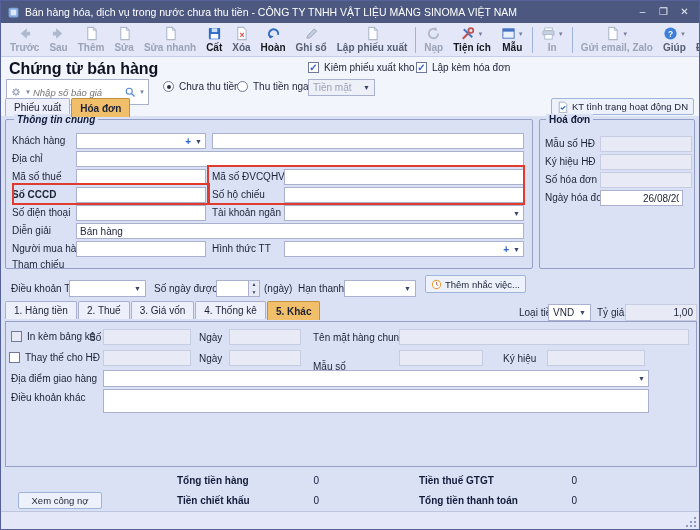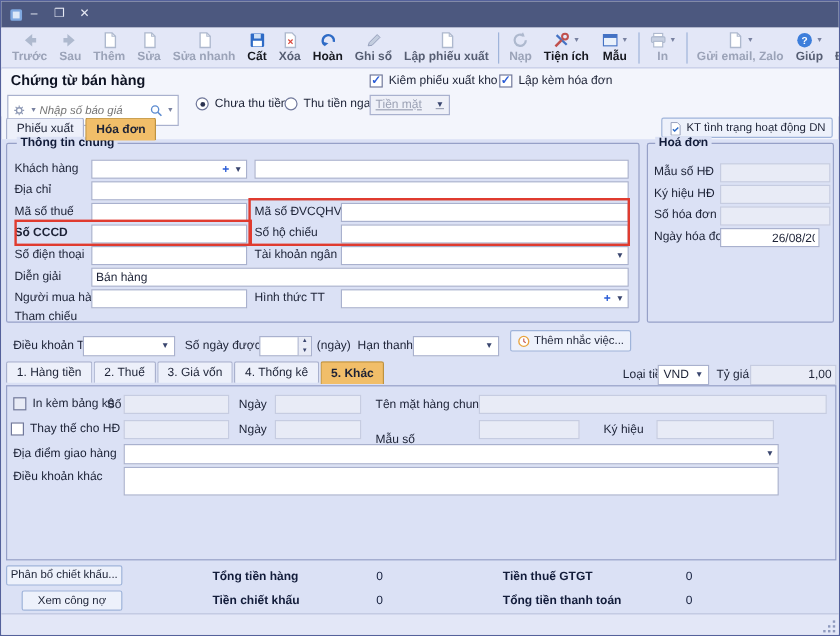--- a/index.html
+++ b/index.html
@@ -22,21 +22,21 @@
           padding:1px 5px; height:32px; border-radius:2px; }
   .tbtn .irow { display:flex; align-items:center; gap:1px; height:15px; }
   .tlbl { font-size:10px; color:#565E73; margin-top:1px; white-space:nowrap;font-weight:bold; }
   .tlbl.dim { color:#9BA3B8; }
   .tlbl.bold { color:#16181f; font-weight:bold; }
   .tsep { width:1px; height:26px; background:#9FB4DA; margin:0 3px; flex:0 0 1px; }
   .tcaret { font-size:6px; color:#7881A0; margin-left:1px; }
 
   
   .headstrip { position:absolute; left:0; top:57px; width:100%; height:39px; background:#F3F5FC; }
-  .pagetitle { position:absolute; left:8px; top:59px; font-size:12px; font-weight:bold; color:#0d1222; }
+  .pagetitle { position:absolute; left:8px; top:59px; font-size:16px; font-weight:bold; color:#0d1222; }
   .selbox { position:absolute; height:17px; background:#fff; border:1px solid #A9B1CE;
             display:flex; align-items:center; padding:0 4px; font-size:10px; }
   .selbox .scaret { margin-left:auto; font-size:7px; color:#39456E; padding-left:4px; }
   .selbox.disabled { background:#EEF0F8; color:#9CA2B5; }
   .cb { display:inline-block; width:11px; height:11px; background:#fff; border:1px solid #70789B;
         font-size:10px; line-height:10px; text-align:center; color:#2B5DD7; font-weight:bold; }
   .cbrow { position:absolute; display:flex; align-items:center; gap:5px; }
   .cblbl { font-size:10px; }
   .radio { display:inline-block; width:11px; height:11px; border:1px solid #70789B; border-radius:50%;
            background:#fff; position:relative; }
@@ -103,20 +103,21 @@
 </head>
 <body>
 
 <div class="window">
 
   <div class="titlebar">
     <svg width="13" height="13" viewBox="0 0 16 16">
       <rect x="2" y="2" width="12" height="12" rx="2" fill="#7FA8E0"></rect>
         <rect x="4.5" y="4.5" width="7" height="7" fill="#DCE8F8"></rect>
     </svg>
+    <span class="ttl">Bán hàng hóa, dịch vụ trong nước chưa thu tiền - CÔNG TY TNHH VẬT LIỆU MÀNG SINOMA VIỆT NAM</span>
     <div class="wctl">
       <span>–</span>
       <span>❐</span>
       <span>✕</span>
     </div>
   </div>
 
   <div class="toolbar">
     <div class="tbtn">
       <div class="irow">
@@ -308,41 +309,41 @@
     <span class="tcaret">▼</span>
   </div>
   <div class="cbrow" style="left:162px; top:80px;">
     <span class="radio sel"></span>
     <span class="cblbl">Chưa thu tiền</span>
   </div>
   <div class="cbrow" style="left:236px; top:80px;">
     <span class="radio"></span>
     <span class="cblbl">Thu tiền ngay</span>
   </div>
-  <div class="selbox disabled" style="left:307px; top:78px; width:67px;text-decoration:underline;">
+  <div class="selbox disabled" style="left:307px; top:78px; width:67px;">
     <span>Tiền mặt</span>
       <span class="scaret">▼</span>
   </div>
 
   <div class="doctabs">
     <div class="tab">Phiếu xuất</div>
     <div class="tab active">Hóa đơn</div>
   </div>
   <div class="ktbtn">
     <svg width="12" height="12" viewBox="0 0 16 16">
         <path d="M3 1.5h7l3 3v11H3z" fill="#fff" stroke="#8E99B5"></path>
         <path d="M5 9l2 2 4-4" fill="none" stroke="#2E6BC6" stroke-width="1.6"></path>
       </svg>
     <span>KT tình trạng hoạt động DN</span>
   </div>
 
   <div class="bg-lower"></div>
 
   <div class="fset" style="left:4px; top:118px; width:528px; height:150px;">
-    <div class="legend" style="left:8px; top:-6px;">Thông tin chung</div>
+    <div class="legend" style="left:8px; top:-6px;font-style:italic;">Thông tin chung</div>
 
     <div class="lbl" style="left:6px; top:15px;">Khách hàng</div>
     <div class="combo" style="left:70px; top:13px; width:130px;">
       <span class="plus">+</span>
         <span class="ccaret">▼</span>
     </div>
     <input class="fi" style="left: 206px; top: 13px; width: 312px;">
 
     <div class="lbl" style="left:6px; top:33px;">Địa chỉ</div>
     <input class="fi" style="left: 70px; top: 31px; width: 448px;">
@@ -459,21 +460,20 @@
   <input class="fi dis" style="position: absolute; left: 546px; top: 349px; width: 98px;">
 
   <div class="lbl" style="left:10px; top:372px;">Địa điểm giao hàng</div>
   <div class="combo" style="left:102px; top:369px; width:546px; height:17px;">
     <span class="ccaret only">▼</span>
   </div>
 
   <div class="lbl" style="left:10px; top:391px;">Điều khoản khác</div>
   <textarea class="fi" style="position: absolute; left: 102px; top: 388px; width: 546px; height: 24px;"></textarea>
 
-  <div class="btn" style="left:4px; top:470px; width:97px;">Phân bổ chiết khấu...</div>
   <div class="btn" style="left:17px; top:491px; width:84px;">Xem công nợ</div>
 
   <div class="totlbl" style="left:176px; top:474px;">Tổng tiền hàng</div>
   <div class="totval" style="left:258px; top:474px;">0</div>
   <div class="totlbl" style="left:418px; top:474px;">Tiền thuế GTGT</div>
   <div class="totval" style="left:516px; top:474px;">0</div>
 
   <div class="totlbl" style="left:176px; top:494px;">Tiền chiết khấu</div>
   <div class="totval" style="left:258px; top:494px;">0</div>
   <div class="totlbl" style="left:418px; top:494px;">Tổng tiền thanh toán</div>

